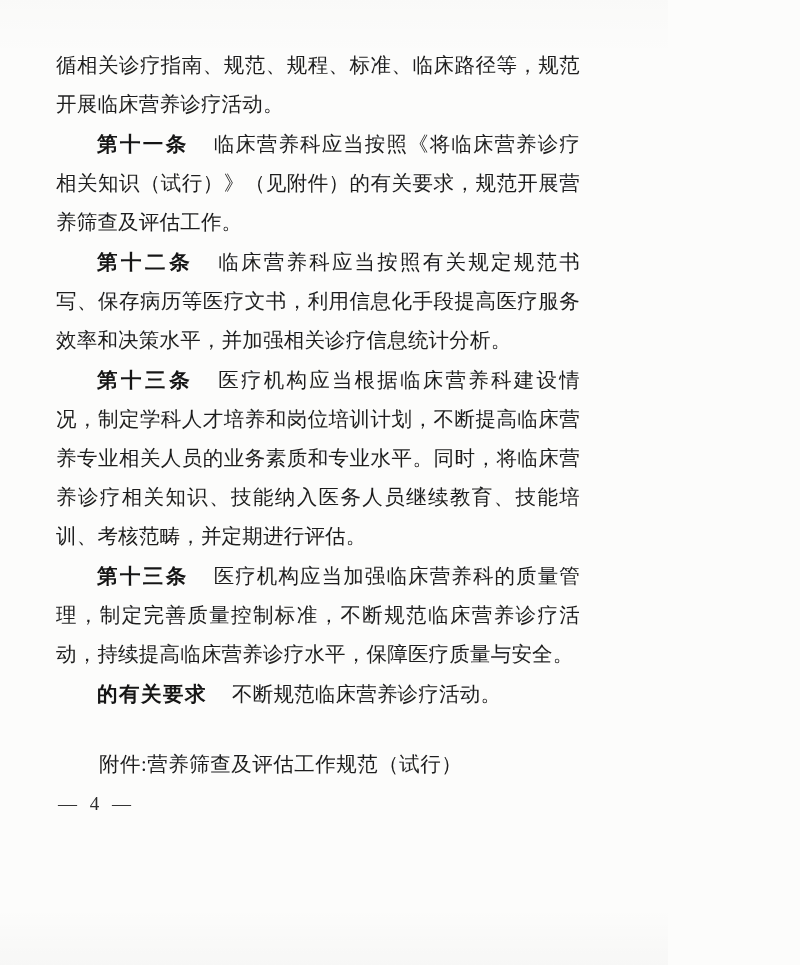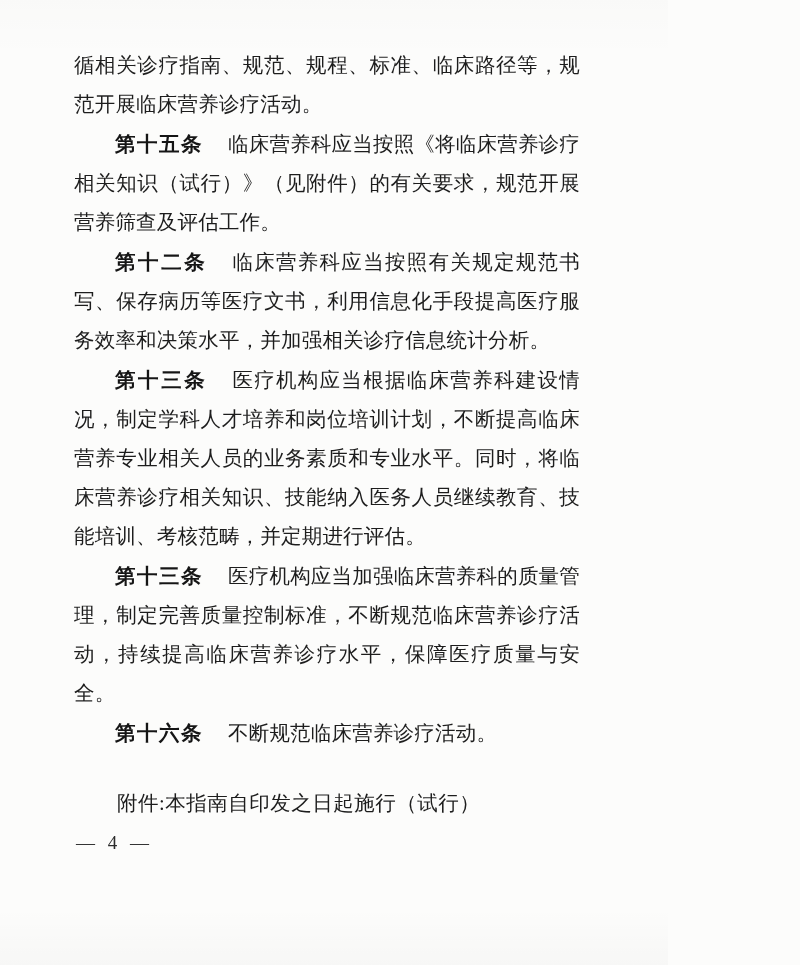--- a/index.html
+++ b/index.html
@@ -13,21 +13,21 @@
     background: #fcfcfb;
     color: #1d1d1d;
     font-family: "Liberation Serif", "DejaVu Serif", serif;
     position: relative;
   }
   
   .page {
     width: 668px;
     height: 965px;
     box-sizing: border-box;
-    padding: 46px 88px 0 74px;
+    padding: 46px 88px 0 56px;
     background:
       linear-gradient(180deg, rgba(0,0,0,0.012) 0%, rgba(0,0,0,0) 6%, rgba(0,0,0,0) 94%, rgba(0,0,0,0.02) 100%),
       #fcfcfb;
   }
   .para {
     margin: 0;
     font-size: 20.5px;
     line-height: 39px;
     letter-spacing: 0.2px;
     text-align: justify;
@@ -62,27 +62,27 @@
     color: #2b2b2b;
   }
 </style>
 </head>
 <body>
 
 <div class="page">
   <main class="doc" id="doc">
   <p class="para no-indent"><span class="art-text">循相关诊疗指南、规范、规程、标准、临床路径等，规范开展临床营养诊疗活动。</span></p>
 
-  <p class="para"><b class="art-head">第十五条</b><span class="art-text">临床营养科应当按照《将临床营养诊疗相关知识（试行）》（见附件）的有关要求，规范开展营养筛查及评估工作。</span></p>
+  <p class="para"><b class="art-head">第十一条</b><span class="art-text">临床营养科应当按照《将临床营养诊疗相关知识（试行）》（见附件）的有关要求，规范开展营养筛查及评估工作。</span></p>
 
   <p class="para"><b class="art-head">第十二条</b><span class="art-text">临床营养科应当按照有关规定规范书写、保存病历等医疗文书，利用信息化手段提高医疗服务效率和决策水平，并加强相关诊疗信息统计分析。</span></p>
 
   <p class="para"><b class="art-head">第十三条</b><span class="art-text">医疗机构应当根据临床营养科建设情况，制定学科人才培养和岗位培训计划，不断提高临床营养专业相关人员的业务素质和专业水平。同时，将临床营养诊疗相关知识、技能纳入医务人员继续教育、技能培训、考核范畴，并定期进行评估。</span></p>
 
   <p class="para"><b class="art-head">第十三条</b><span class="art-text">医疗机构应当加强临床营养科的质量管理，制定完善质量控制标准，不断规范临床营养诊疗活动，持续提高临床营养诊疗水平，保障医疗质量与安全。</span></p>
 
 
 
-  <p class="para"><b class="art-head">第十六条</b><span class="art-text">不断规范临床营养诊疗活动。</span></p>
+  <p class="para"><b class="art-head">的有关要求</b><span class="art-text">不断规范临床营养诊疗活动。</span></p>
 </main>
-  <div class="attachment">附件:本指南自印发之日起施行（试行）</div>
+  <div class="attachment">附件:营养筛查及评估工作规范（试行）</div>
   <div class="pagenum">— 4 —</div>
 </div>
 
 </body></html>

